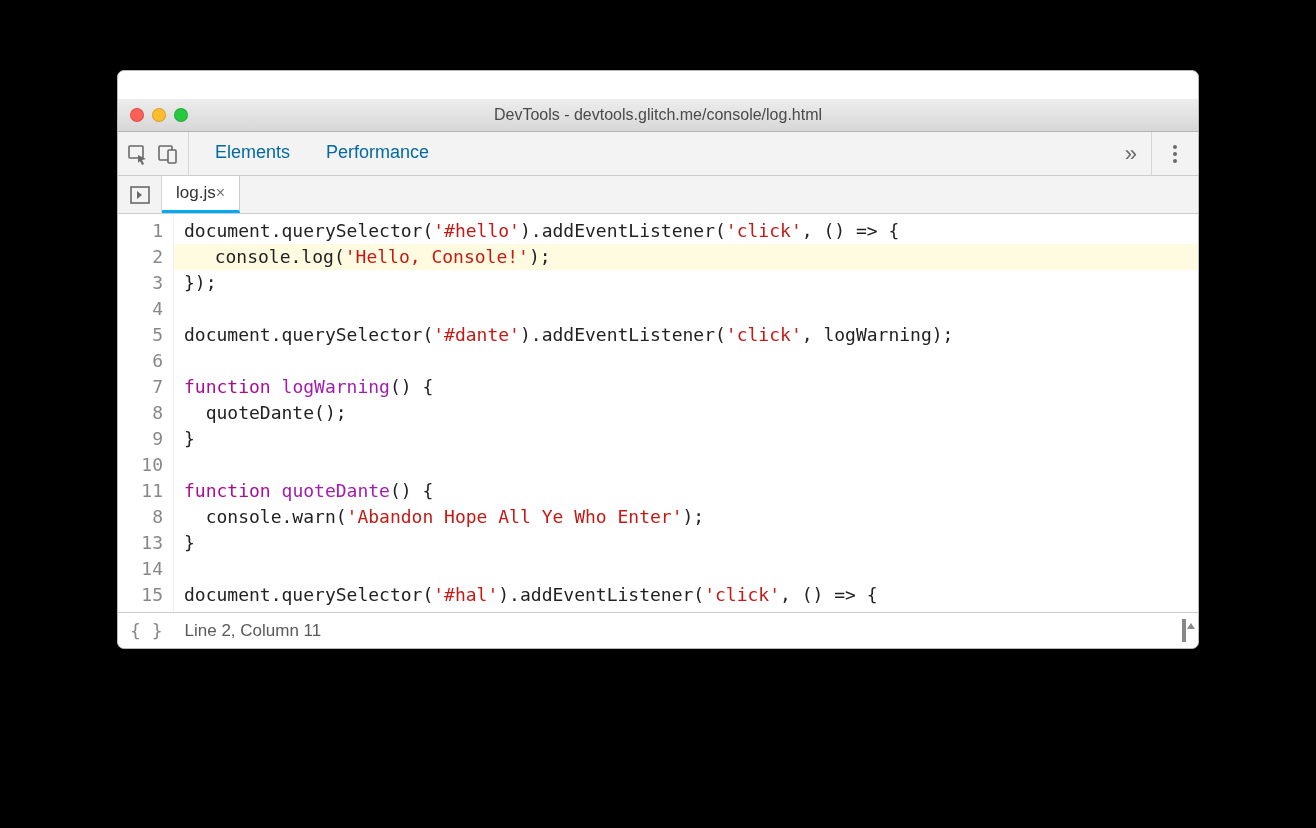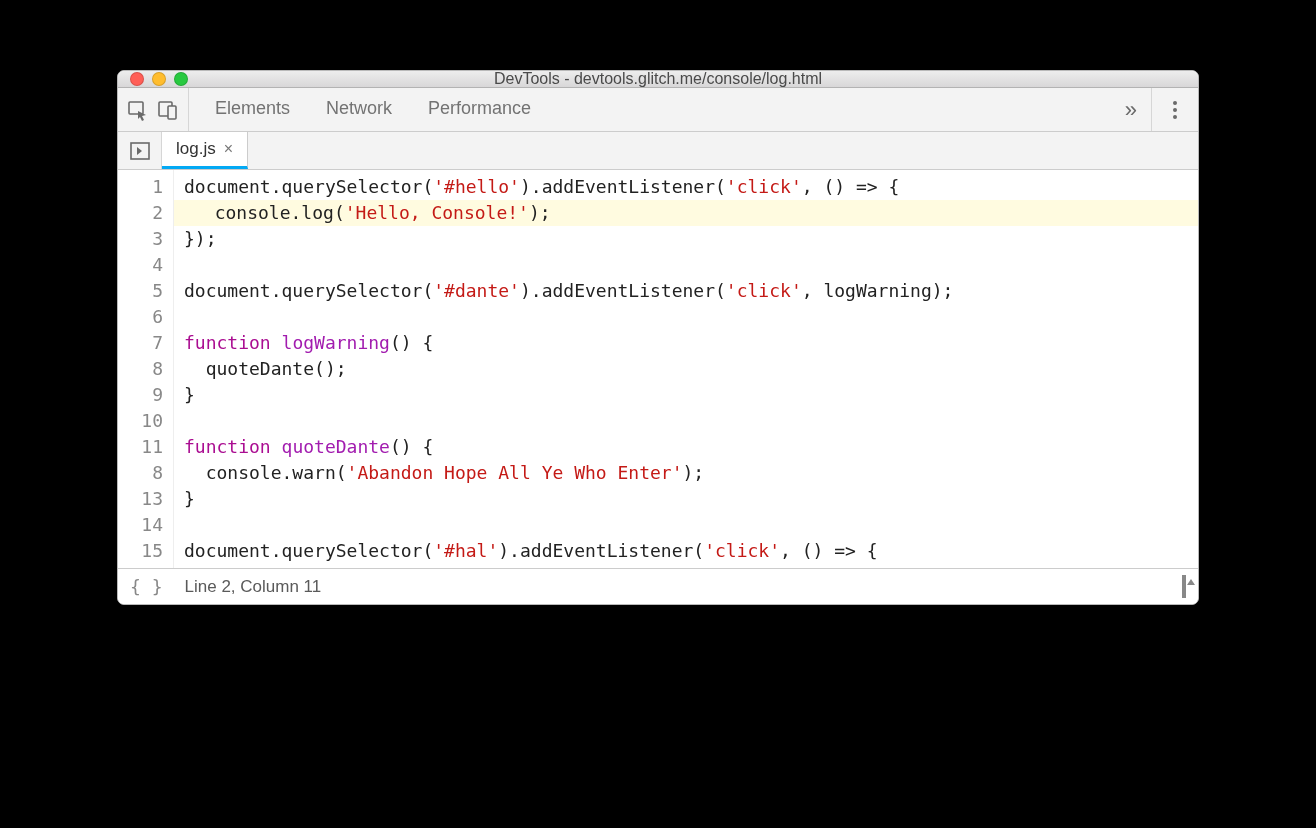--- a/index.html
+++ b/index.html
@@ -16,26 +16,27 @@
     width: 1082px;
     margin-top: 70px;
     background: #fff;
     border-radius: 7px;
     box-shadow: 0 25px 60px rgba(0,0,0,0.55);
     overflow: hidden;
     border: 1px solid #b9b9b9;
   }
   
   .titlebar {
-    height: 17px;
+    height: 33px;
     background: linear-gradient(#ededed, #d8d7d8);
     border-bottom: 1px solid #b3b3b3;
     display: flex;
     align-items: center;
     position: relative;
+    margin-top: 28px;
   }
   .traffic { display: flex; gap: 8px; margin-left: 12px; }
   .dot { width: 14px; height: 14px; border-radius: 50%; border: 1px solid rgba(0,0,0,0.15); }
   .dot.red { background: #ff5f57; }
   .dot.yellow { background: #ffbd2e; }
   .dot.green { background: #28c940; }
   .title {
     position: absolute; left: 0; right: 0; text-align: center;
     font-size: 16px; color: #4a4a4a; pointer-events: none;
   }
@@ -48,21 +49,21 @@
     align-items: stretch;
   }
   .tool-icons {
     display: flex; align-items: center; padding: 0 8px; gap: 6px;
     border-right: 1px solid #d6d6d6; margin-right: 8px;
   }
   .tool-icons svg { display: block; }
   .tabs { display: flex; align-items: stretch; flex: 1; }
   .tab {
     padding: 0 18px; display: flex; align-items: center;
-    font-size: 18px; color: #737373; cursor: default;
+    font-size: 18px; color: #0369a1; cursor: default;
     border-bottom: 3px solid transparent;
   }
   .tab.active { color: #333; border-bottom-color: #1a73e8; }
   .more-tabs {
     display: flex; align-items: center; padding: 0 14px; color: #6a6a6a; font-size: 22px;
   }
   .right-icons {
     display: flex; align-items: center; padding: 0 12px; border-left: 1px solid #d6d6d6;
   }
   .kebab { width: 22px; height: 22px; position: relative; }
@@ -76,21 +77,21 @@
   
   .file-row {
     height: 38px; background: #f3f3f3; border-bottom: 1px solid #ccc;
     display: flex; align-items: stretch;
   }
   .nav-toggle {
     width: 44px; display: flex; align-items: center; justify-content: center;
     border-right: 1px solid #d6d6d6;
   }
   .file-tab {
-    display: flex; align-items: center; gap: 8px;
+    display: flex; align-items: center; 
     background: #fff; padding: 0 14px;
     border-right: 1px solid #ccc;
     border-bottom: 3px solid #03a9f4;
     font-size: 17px; color: #333;
   }
   .file-close { color: #777; font-size: 16px; }
   
   .code-area {
     display: flex; background: #fff; height: 398px; overflow: hidden;
     font-family: Menlo, Consolas, monospace; font-size: 18px;
@@ -151,21 +152,20 @@
       </span>
       <span>
         <svg width="24" height="24" viewBox="0 0 24 24" fill="none" stroke="#6a6a6a" stroke-width="1.6">
           <rect x="3" y="4" width="13" height="14" rx="1"></rect>
           <rect x="12" y="8" width="8" height="13" rx="1" fill="#f3f3f3"></rect>
         </svg>
       </span>
     </div>
     <div class="tabs" id="tabs">
         <div class="tab">Elements</div>
-        <div class="tab">Network</div>
         <div class="tab">Performance</div>
       </div>
     <div class="more-tabs">
       <span>»</span>
     </div>
     <div class="right-icons">
       <div class="kebab">
           <span></span>
         </div>
     </div>

